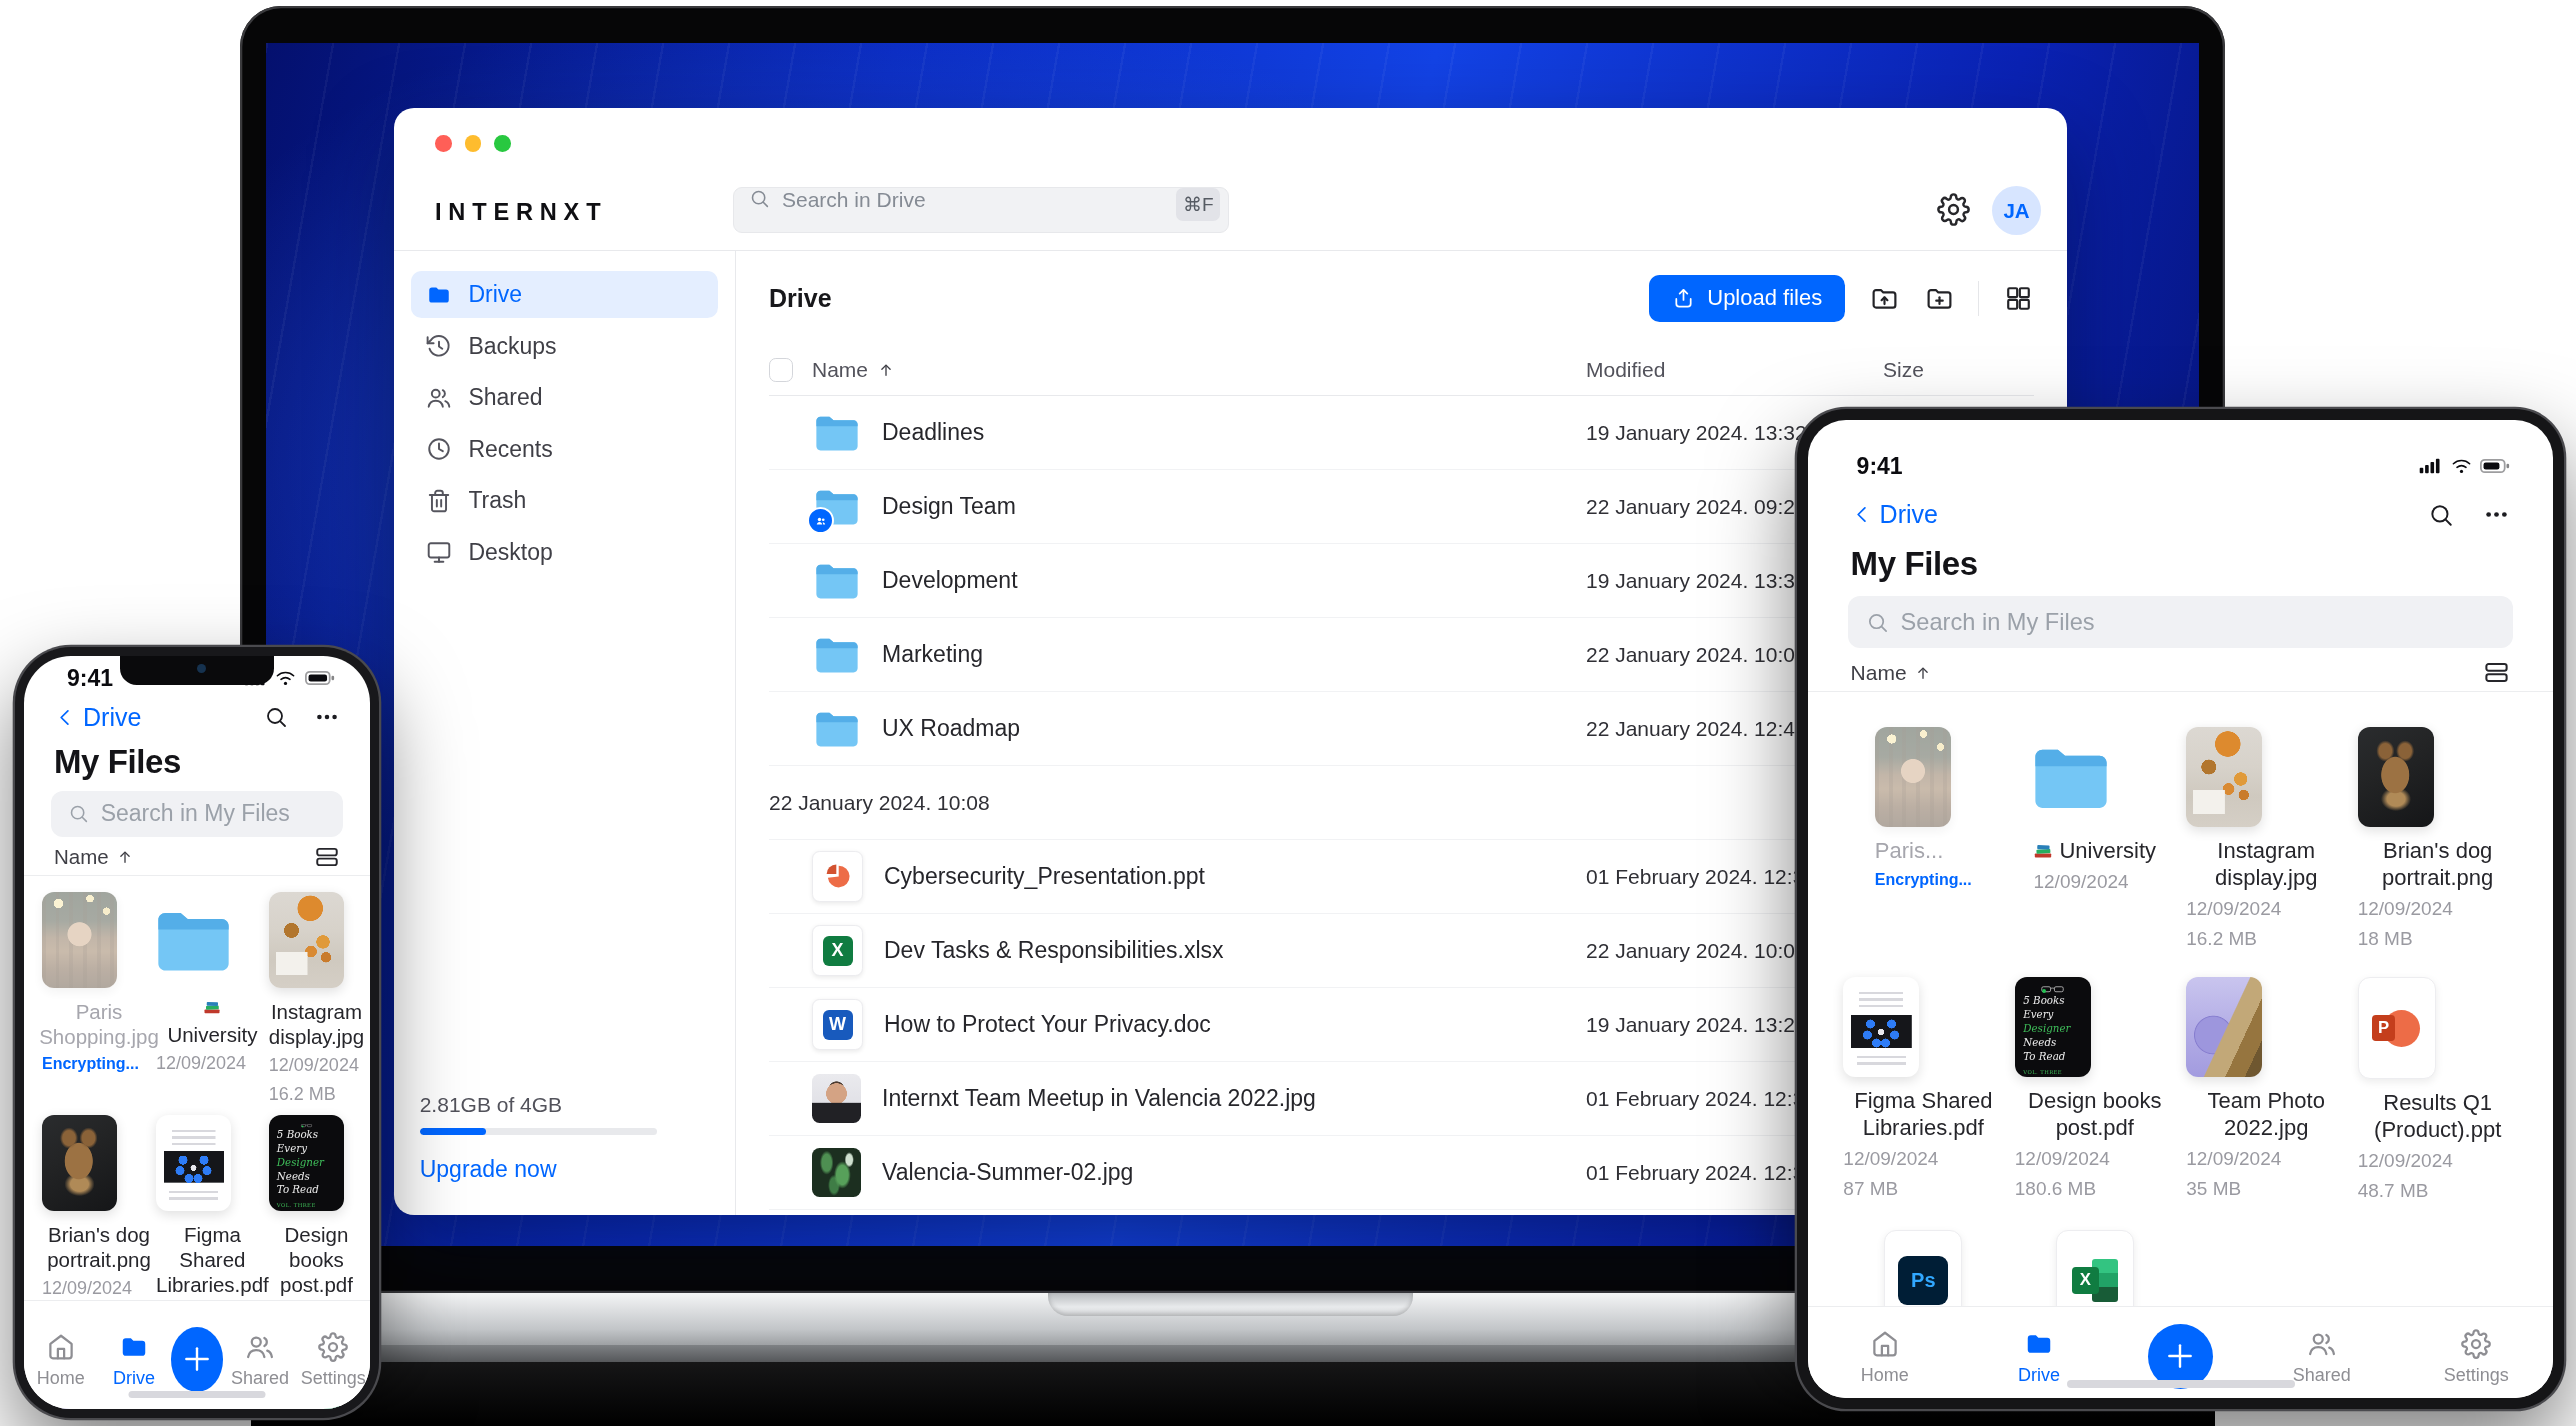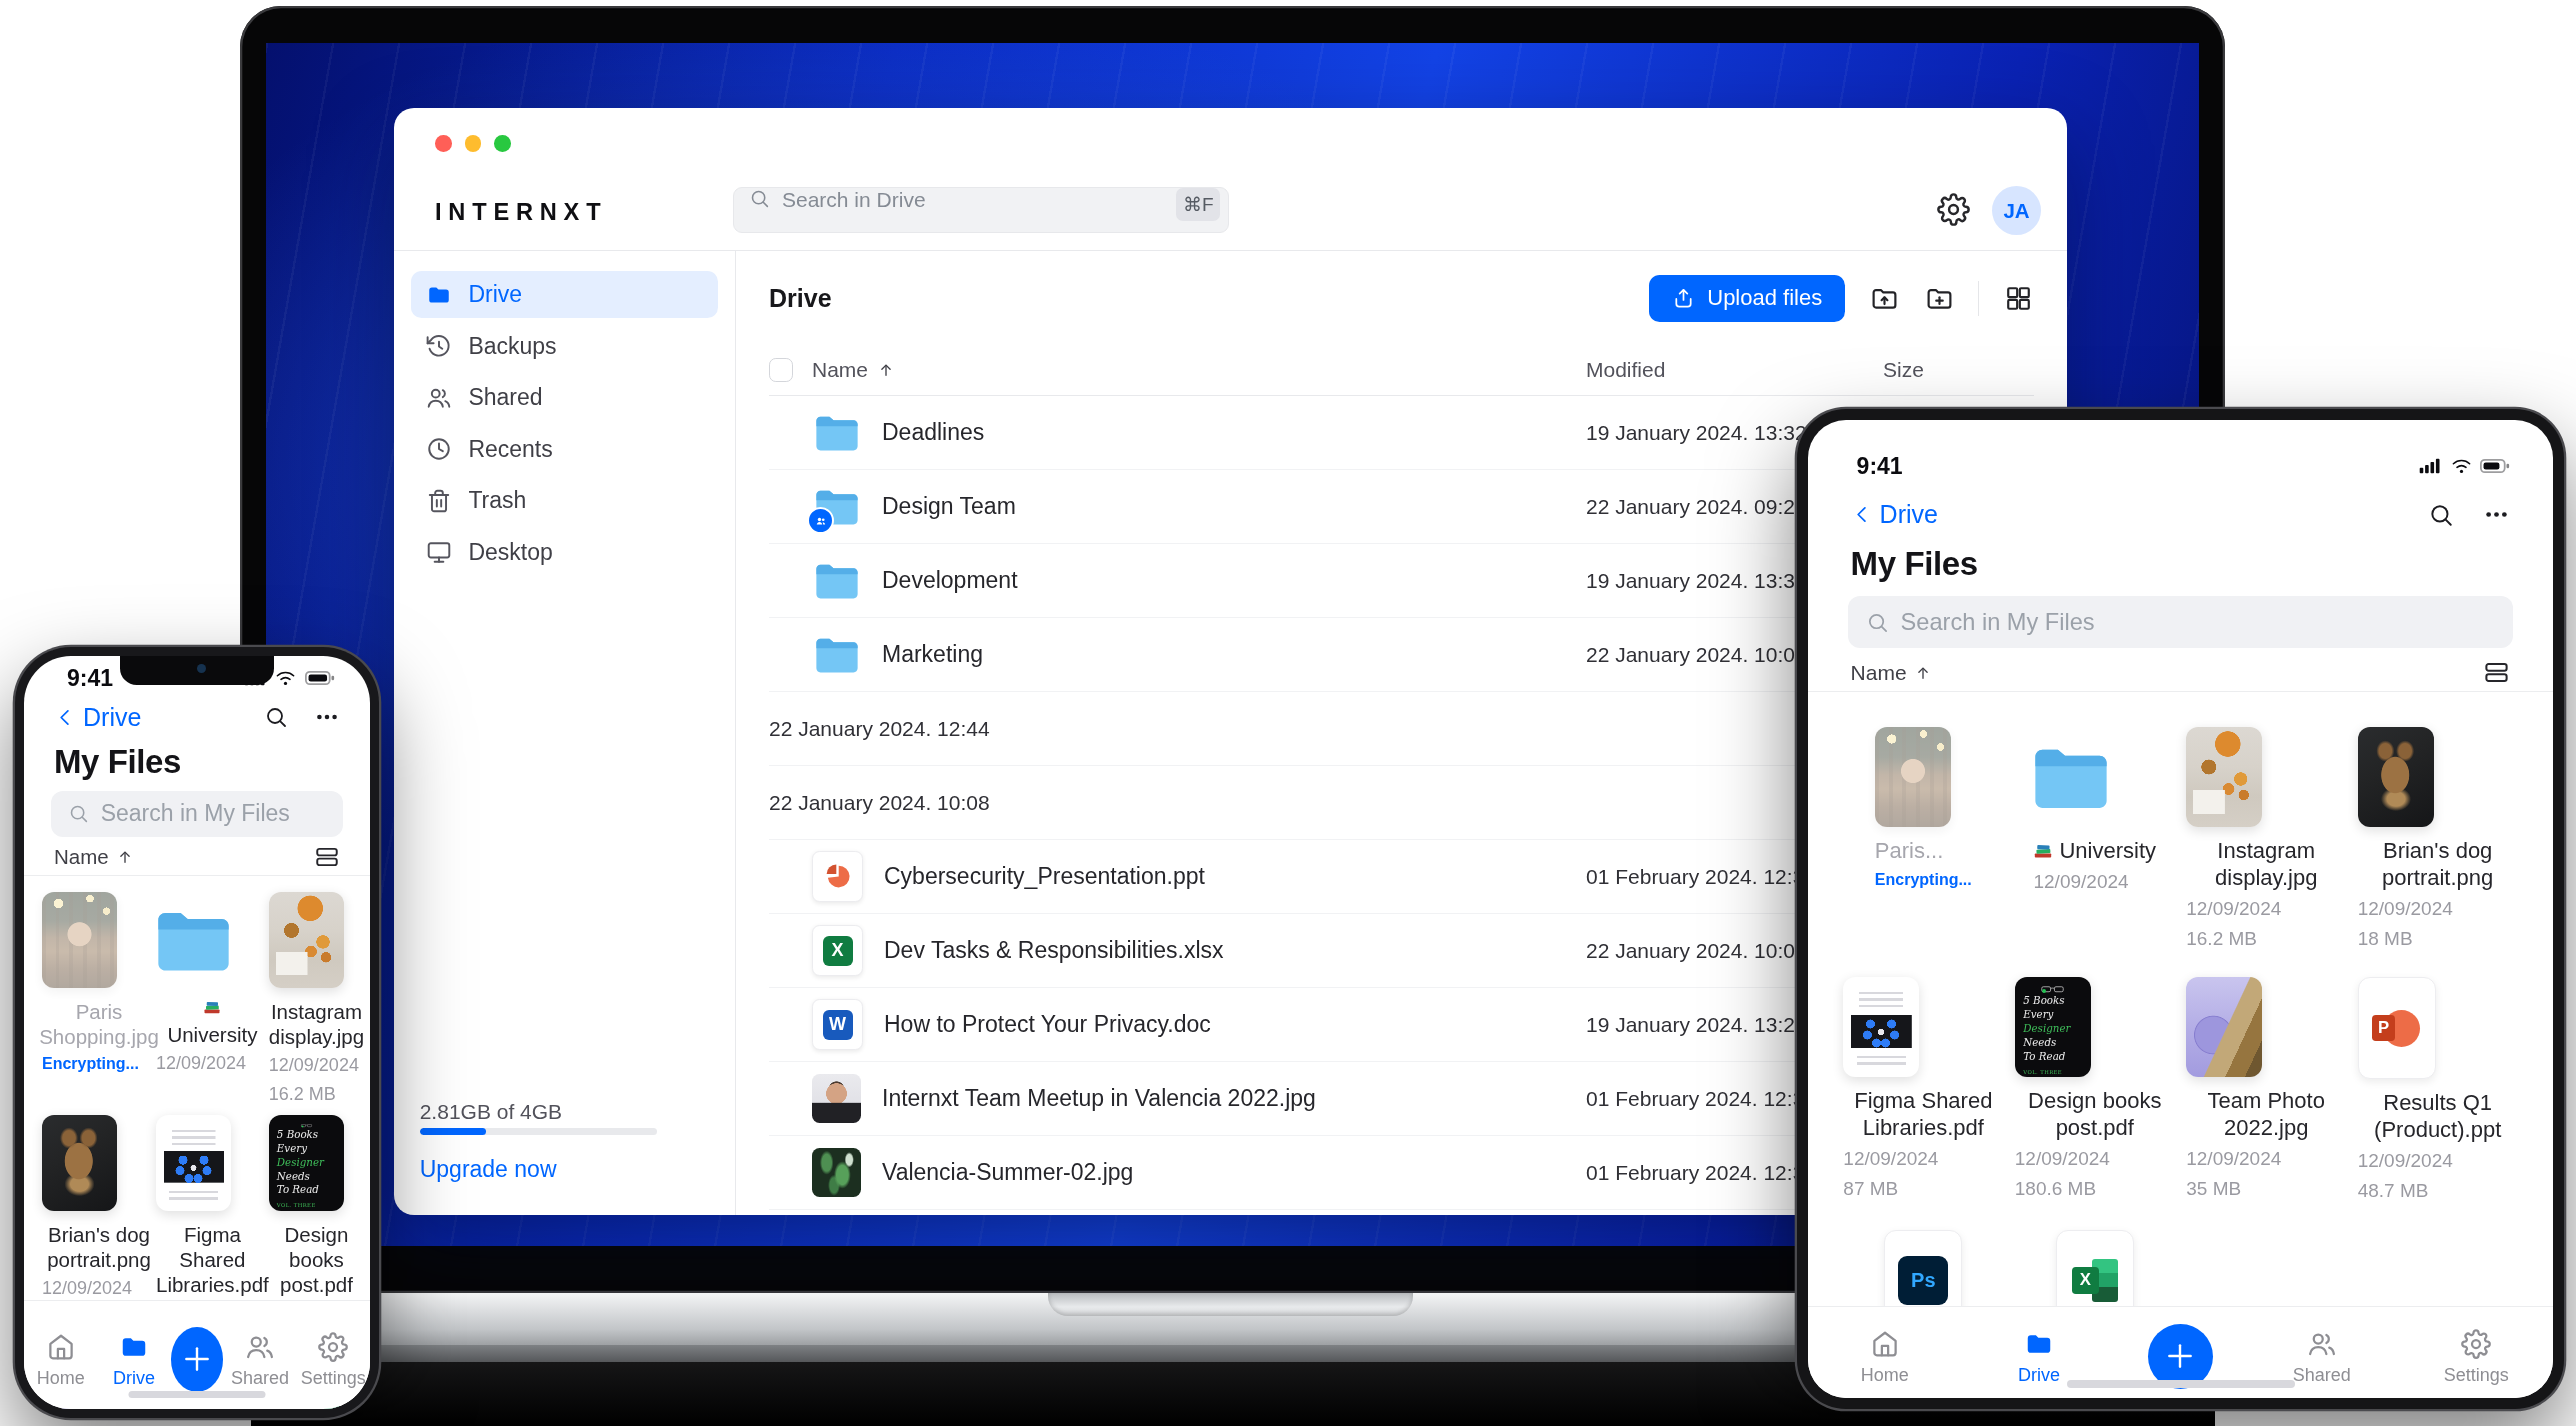--- a/index.html
+++ b/index.html
@@ -31,21 +31,21 @@
   .hdr-gear{position:absolute;right:97px;top:85px;width:33px;height:33px;color:#27272B;}
   .avatar{position:absolute;right:26px;top:78px;width:49px;height:49px;border-radius:50%;background:#D7E5FF;color:#0066FF;font-size:20.5px;font-weight:600;display:flex;align-items:center;justify-content:center;}
 
   .win-body{display:flex;flex:1;min-height:0;}
   .sidebar{width:342px;flex:0 0 auto;border-right:0.8px solid #E8E9EC;padding:20px 16.7px 32px;box-sizing:border-box;display:flex;flex-direction:column;}
   .sitem{height:47px;border-radius:10.6px;display:flex;align-items:center;gap:16.7px;padding:0 15px;font-size:23px;font-weight:500;color:#3F3F46;margin-bottom:4.6px;}
   .sitem svg{width:26px;height:26px;color:#55555E;flex:0 0 auto;}
   .sitem.active{background:#E4EEFF;color:#0066FF;}
   .sitem.active svg{color:#0066FF;}
   .storage{margin-top:auto;padding:0 9px;}
-  .usage{font-size:21px;color:#52525B;margin-bottom:4px;}
+  .usage{font-size:21px;color:#52525B;margin-bottom:11px;}
   .sbar{width:237px;height:6.8px;background:#E8E9EC;border-radius:4.6px;overflow:hidden;margin-bottom:21px;}
   .sbar-fill{height:100%;background:#0066FF;border-radius:4.6px;}
   .upgrade{font-size:23px;color:#0066FF;font-weight:500;}
 
   .content{flex:1;min-width:0;padding:0 33px;box-sizing:border-box;display:flex;flex-direction:column;}
   .content-top{height:94px;display:flex;align-items:center;flex:0 0 auto;}
   .page-title{font-size:25px;font-weight:600;color:#18181B;}
   .actions{margin-left:auto;display:flex;align-items:center;gap:23px;}
   .upload-btn{height:47px;padding:0 23px;background:#0066FF;border-radius:10.6px;color:#fff;font-size:22px;font-weight:500;display:flex;align-items:center;gap:12px;}
   .upload-btn svg{width:23px;height:23px;}
@@ -380,20 +380,29 @@
                   <path d="M2 9c0-3.3 2.7-6 6-6h13l6 5h29c3.3 0 6 2.7 6 6v32c0 3.3-2.7 6-6 6H8c-3.3 0-6-2.7-6-6z" fill="#74C6F5"></path>
                   <path d="M2 9c0-3.3 2.7-6 6-6h13l6 5h29c3.3 0 6 2.7 6 6v3H2z" fill="#54AEE8"></path>
                 </svg>
               </div>
               <span class="fname">Marketing</span>
             </div>
           <div class="fdate">22 January 2024. 10:08</div>
             <div></div>
         </div>
         <div class="frow">
+          <div class="ncell">
+              <div class="fi">
+                <svg class="folder-ic" viewBox="0 0 64 52">
+                  <path d="M2 9c0-3.3 2.7-6 6-6h13l6 5h29c3.3 0 6 2.7 6 6v32c0 3.3-2.7 6-6 6H8c-3.3 0-6-2.7-6-6z" fill="#74C6F5"></path>
+                  <path d="M2 9c0-3.3 2.7-6 6-6h13l6 5h29c3.3 0 6 2.7 6 6v3H2z" fill="#54AEE8"></path>
+                </svg>
+              </div>
+              <span class="fname">UX Roadmap</span>
+            </div>
           <div class="fdate">22 January 2024. 12:44</div>
             <div></div>
         </div>
         <div class="frow">
           <div class="fdate">22 January 2024. 10:08</div>
             <div></div>
         </div>
         <div class="frow">
           <div class="ncell">
               <div class="fi card">

